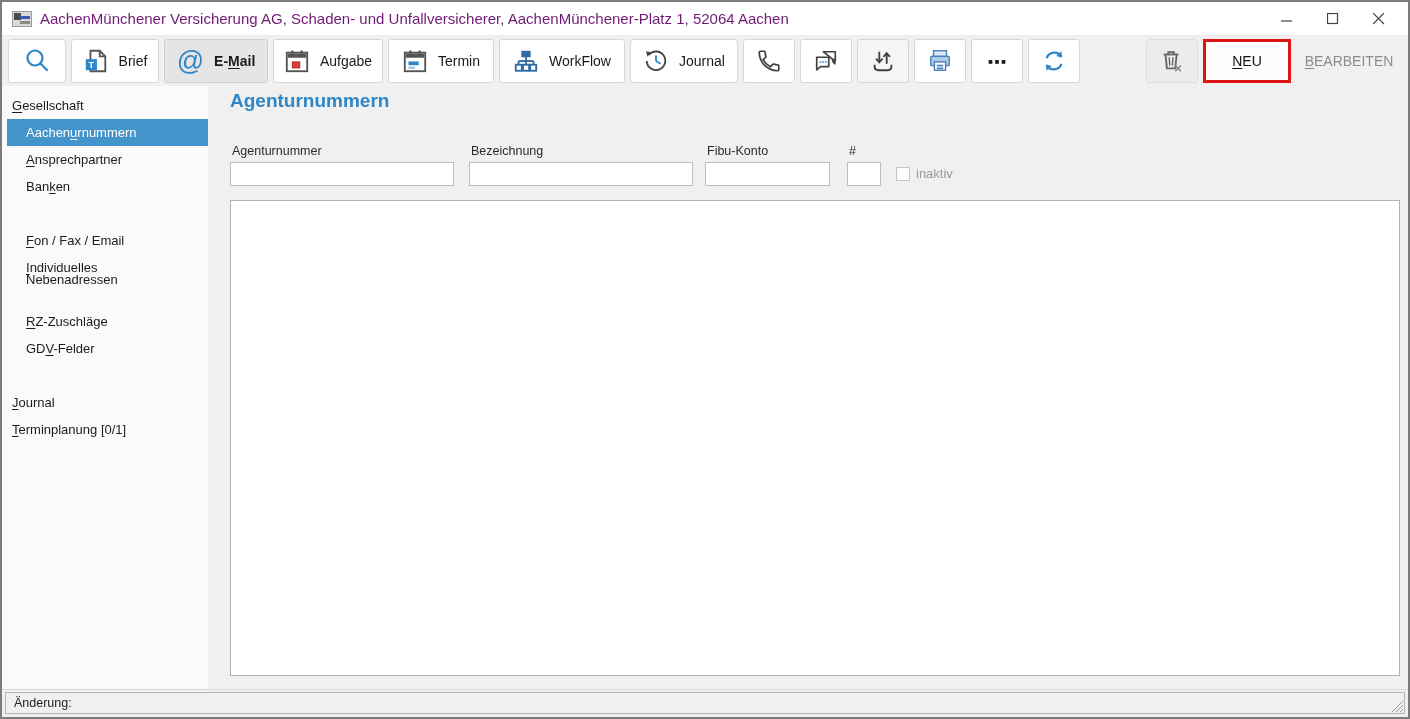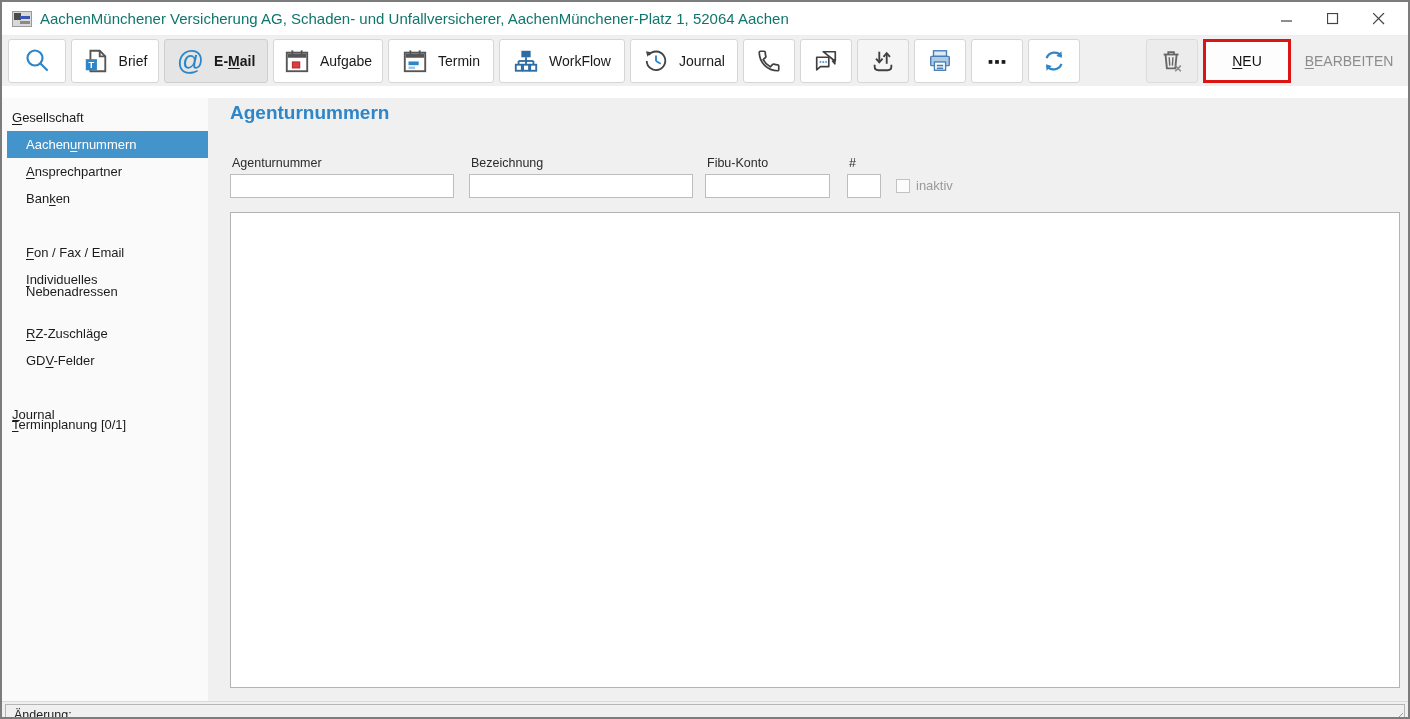--- a/index.html
+++ b/index.html
@@ -11,21 +11,21 @@
   
   .titlebar {
     height:34px; background:#fff; display:flex; align-items:center;
     padding:0 6px 0 10px; border-bottom:1px solid #ededed;
   }
   .app-icon { width:20px; height:16px; border:1px solid #9a9a9a; background:#d9d9d9;
     position:relative; margin-right:8px; flex:0 0 auto; }
   .app-icon .dot { position:absolute; left:1px; top:1px; width:7px; height:7px; background:#4a4a4a; }
   .app-icon .bar1 { position:absolute; right:1px; top:4px; width:10px; height:3px; background:#3a56b0; }
   .app-icon .bar2 { position:absolute; right:1px; top:9px; width:10px; height:3px; background:#8a8a8a; }
-  .title-text { font-size:15px; color:#0f766e; white-space:nowrap; }
+  .title-text { font-size:15px; color:#701a75; white-space:nowrap; }
   .win-controls { margin-left:auto; display:flex; }
   .win-btn { width:46px; height:30px; display:flex; align-items:center; justify-content:center; }
   
   .toolbar {
     height:50px; background:#f0f0f0; display:flex; align-items:center;
     padding:0 6px; gap:5px;
   }
   .tbtn {
     height:44px; background:#fff; border:1px solid #d6d6d6; border-radius:3px;
     display:flex; align-items:center; justify-content:center; gap:10px;
@@ -42,21 +42,21 @@
     font-size:14px; color:#111;
   }
   .bearbeiten-btn {
     height:44px; width:106px; background:transparent; border:none;
     display:flex; align-items:center; justify-content:center;
     font-size:14px; color:#8c8c8c;
   }
   .key { text-decoration:underline; text-underline-offset:2px; }
   .at-glyph { color:#2e86c8; font-size:27px; line-height:1; font-weight:400; }
   
-  .body-row { display:flex; height:603px;margin-top:12px; }
+  .body-row { display:flex; height:603px; }
   .sidebar { width:206px; background:#fafafa; position:relative; flex:0 0 auto; }
   .side-item {
     position:absolute; left:5px; right:0; height:27px; display:flex; align-items:center;
     font-size:13px; color:#1c1c1c; cursor:default;
   }
   .side-item.lvl1 { padding-left:5px; }
   .side-item.lvl2 { padding-left:19px; }
   .side-item.selected { background:#4394cb; color:#fff; }
   .main { flex:1; background:#f0f0f0; position:relative; }
   .page-heading { position:absolute; left:22px; top:4px; font-size:19px; font-weight:bold; color:#2e86c8; }
@@ -287,21 +287,21 @@
         </div>
       <div class="side-item lvl2" style="top:222px">
           <span><span></span><span class="key">R</span><span>Z-Zuschläge</span></span>
         </div>
       <div class="side-item lvl2" style="top:249px">
           <span><span>GD</span><span class="key">V</span><span>-Felder</span></span>
         </div>
       <div class="side-item lvl1" style="top:303px">
           <span><span></span><span class="key">J</span><span>ournal</span></span>
         </div>
-      <div class="side-item lvl1" style="top:313px">
+      <div class="side-item lvl1" style="top:330px">
           <span><span></span><span class="key">T</span><span>erminplanung [0/1]</span></span>
         </div>
     </div>
 
     <div class="main">
       <div class="page-heading">Agenturnummern</div>
 
       <div class="fld-label" style="left:24px">Agenturnummer</div>
       <input class="fld-input" style="left: 22px; width: 224px;" value="">
 

